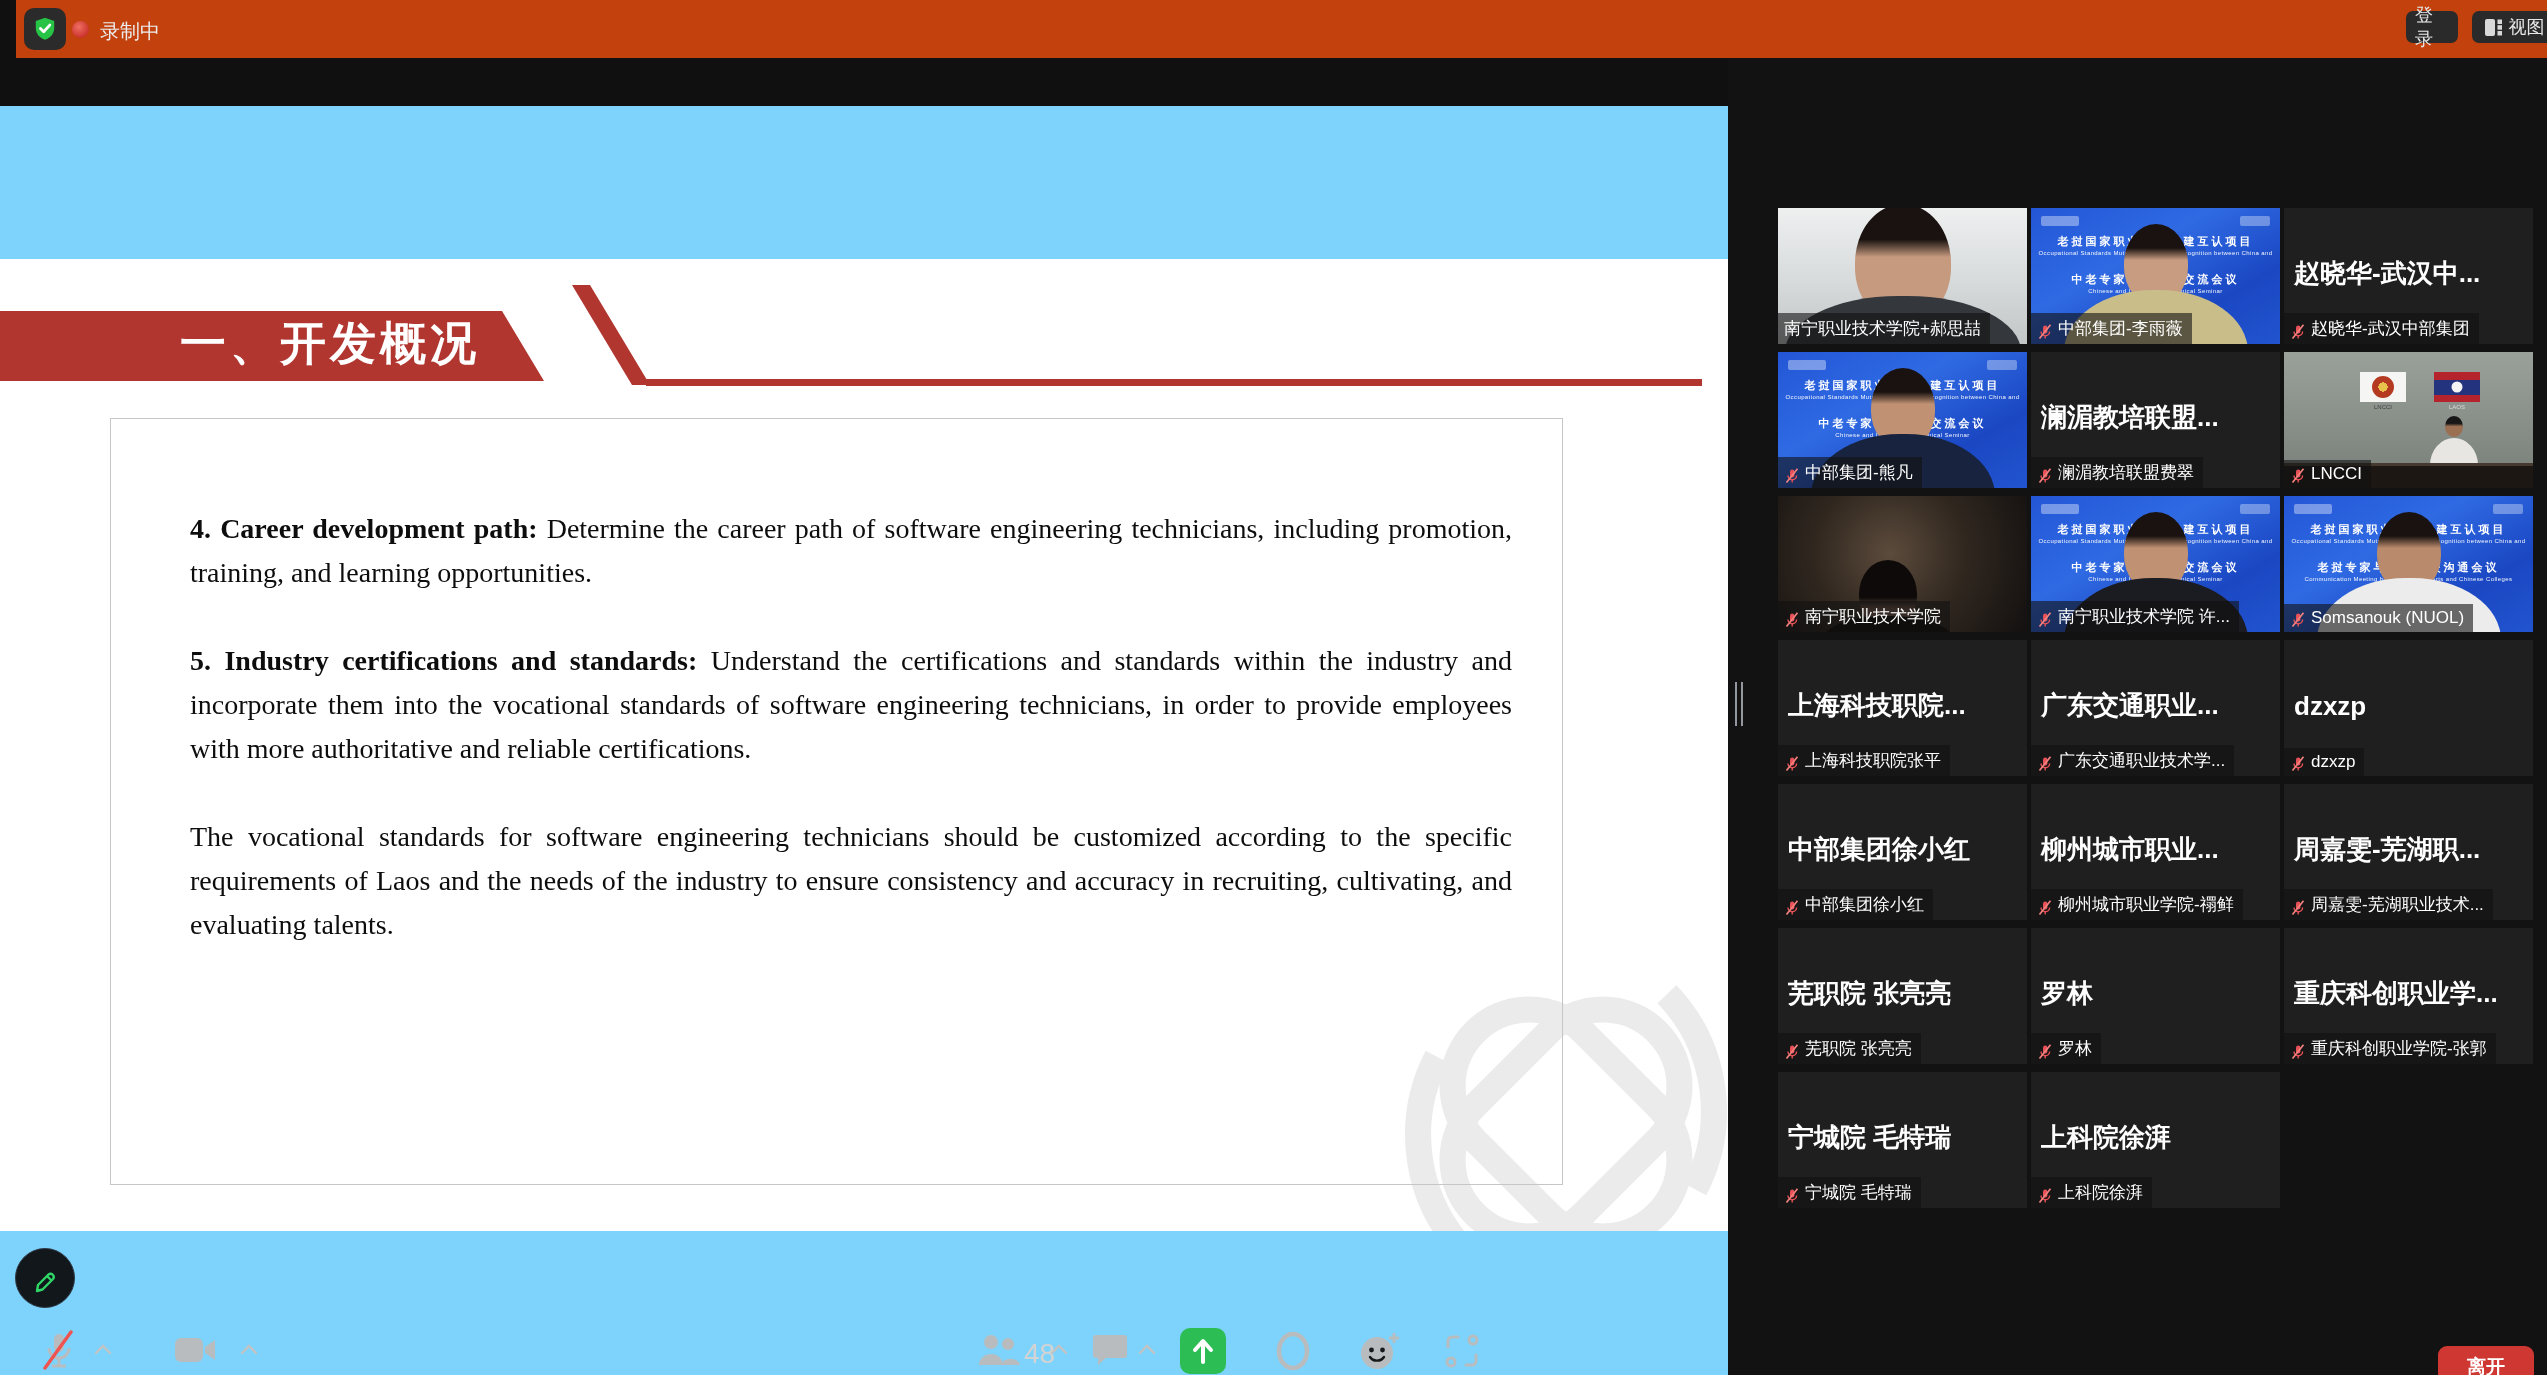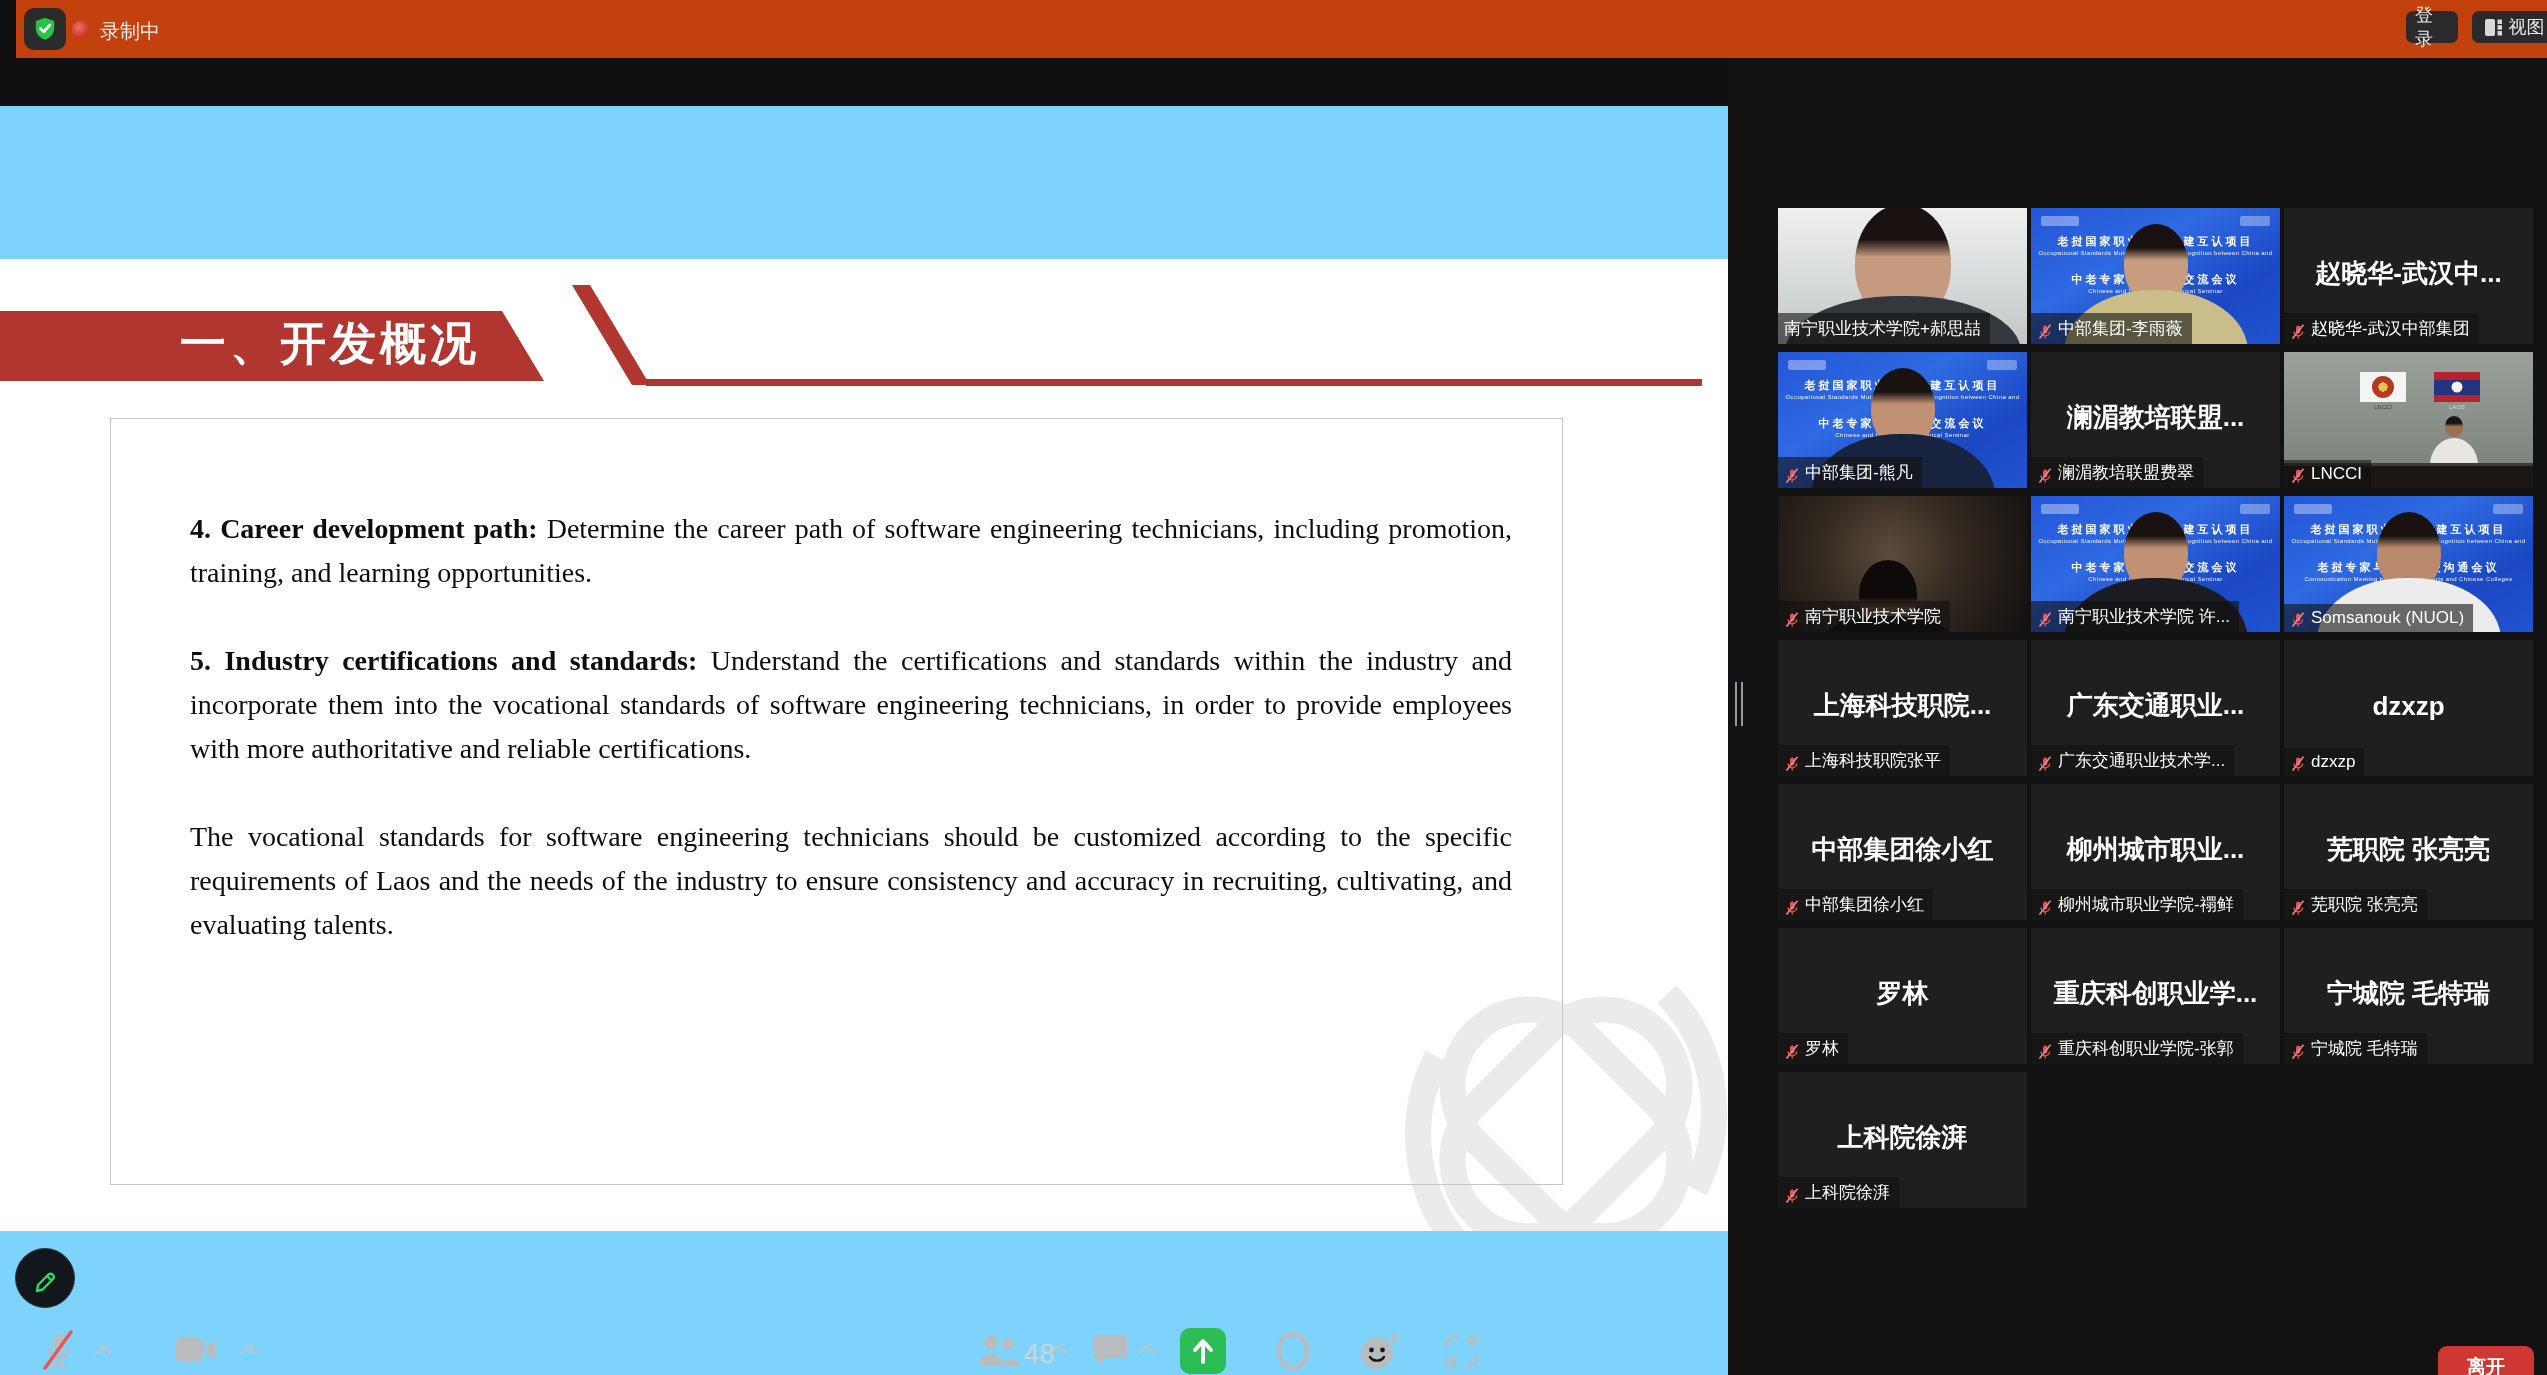--- a/index.html
+++ b/index.html
@@ -75,21 +75,21 @@
   .flag.fl{left:150px;background:linear-gradient(180deg,#b5242c 0 25%,#23337e 25% 75%,#b5242c 75%);}
   .flag.fl i{position:absolute;left:50%;top:50%;transform:translate(-50%,-50%);width:11px;height:11px;border-radius:50%;background:#f4f4f4;}
   .flbl{position:absolute;top:32px;width:46px;text-align:center;font-size:6px;color:#3c3c3c;}
   .desk{position:absolute;left:0;bottom:0;width:100%;height:22px;background:#1c1713;border-top:3px solid #453a2f;z-index:3;}
   .rperson{position:absolute;left:58%;bottom:20px;width:52px;height:52px;z-index:2;}
   .rperson .rhead{position:absolute;left:50%;transform:translateX(-50%);top:0;width:18px;height:21px;border-radius:50%;
       background:linear-gradient(180deg,#171717 0 35%,#9a6f52 50%);}
   .rperson .rtorso{position:absolute;left:50%;transform:translateX(-50%);bottom:0;width:48px;height:30px;
       border-radius:50% 50% 0 0/90% 90% 0 0;background:#e8e6e2;}
   .big-name{position:absolute;left:0;top:50%;transform:translateY(-56%);width:100%;padding:0 10px;box-sizing:border-box;
-      text-align:center;font-size:26px;font-weight:bold;color:#fff;white-space:nowrap;overflow:hidden;z-index:4;}
+      font-size:26px;font-weight:bold;color:#fff;white-space:nowrap;overflow:hidden;z-index:4;}
   .name-tag{position:absolute;left:0;bottom:0;max-width:100%;display:flex;align-items:flex-end;gap:5px;
       background:rgba(16,16,16,.60);padding:4px 9px 4px 6px;box-sizing:border-box;z-index:5;}
   .name-tag .tag-text{font-size:17px;color:#fff;white-space:nowrap;overflow:hidden;text-overflow:ellipsis;}
   .mute-ic{width:16px;height:16px;flex:0 0 auto;}
 
   
   .tool{position:absolute;z-index:50;display:flex;align-items:center;justify-content:center;}
   .pencil-btn{left:15px;top:1248px;width:58px;height:58px;border-radius:50%;background:#12171c;border:1px solid #303a46;}
   .share-btn{left:1180px;top:1328px;width:46px;height:46px;border-radius:10px;background:#2dbd55;}
   .count{position:absolute;left:1024px;top:1338px;font-size:28px;color:#d3d3d3;z-index:50;}
@@ -409,20 +409,33 @@
       <svg class="mute-ic" viewBox="0 0 16 16">
         <rect x="6" y="1.5" width="4.4" height="8" rx="2.2" fill="#e85158"></rect>
         <path d="M4 7.5 a4.3 4.3 0 0 0 8.6 0" fill="none" stroke="#e85158" stroke-width="1.4"></path>
         <line x1="8.2" y1="12" x2="8.2" y2="14.5" stroke="#e85158" stroke-width="1.4"></line>
         <line x1="2.5" y1="14.5" x2="13.5" y2="0.8" stroke="#f2827f" stroke-width="1.7"></line>
       </svg>
       <span class="tag-text">柳州城市职业学院-禤鲜</span>
     </div>
   </div>
 
+  <div class="tile t-name">
+    <div class="tile-bg"></div>
+    <div class="big-name">周嘉雯-芜湖职...</div>
+    <div class="name-tag">
+      <svg class="mute-ic" viewBox="0 0 16 16">
+        <rect x="6" y="1.5" width="4.4" height="8" rx="2.2" fill="#e85158"></rect>
+        <path d="M4 7.5 a4.3 4.3 0 0 0 8.6 0" fill="none" stroke="#e85158" stroke-width="1.4"></path>
+        <line x1="8.2" y1="12" x2="8.2" y2="14.5" stroke="#e85158" stroke-width="1.4"></line>
+        <line x1="2.5" y1="14.5" x2="13.5" y2="0.8" stroke="#f2827f" stroke-width="1.7"></line>
+      </svg>
+      <span class="tag-text">周嘉雯-芜湖职业技术...</span>
+    </div>
+  </div>
 
   <div class="tile t-name">
     <div class="tile-bg"></div>
     <div class="big-name">芜职院 张亮亮</div>
     <div class="name-tag">
       <svg class="mute-ic" viewBox="0 0 16 16">
         <rect x="6" y="1.5" width="4.4" height="8" rx="2.2" fill="#e85158"></rect>
         <path d="M4 7.5 a4.3 4.3 0 0 0 8.6 0" fill="none" stroke="#e85158" stroke-width="1.4"></path>
         <line x1="8.2" y1="12" x2="8.2" y2="14.5" stroke="#e85158" stroke-width="1.4"></line>
         <line x1="2.5" y1="14.5" x2="13.5" y2="0.8" stroke="#f2827f" stroke-width="1.7"></line>

